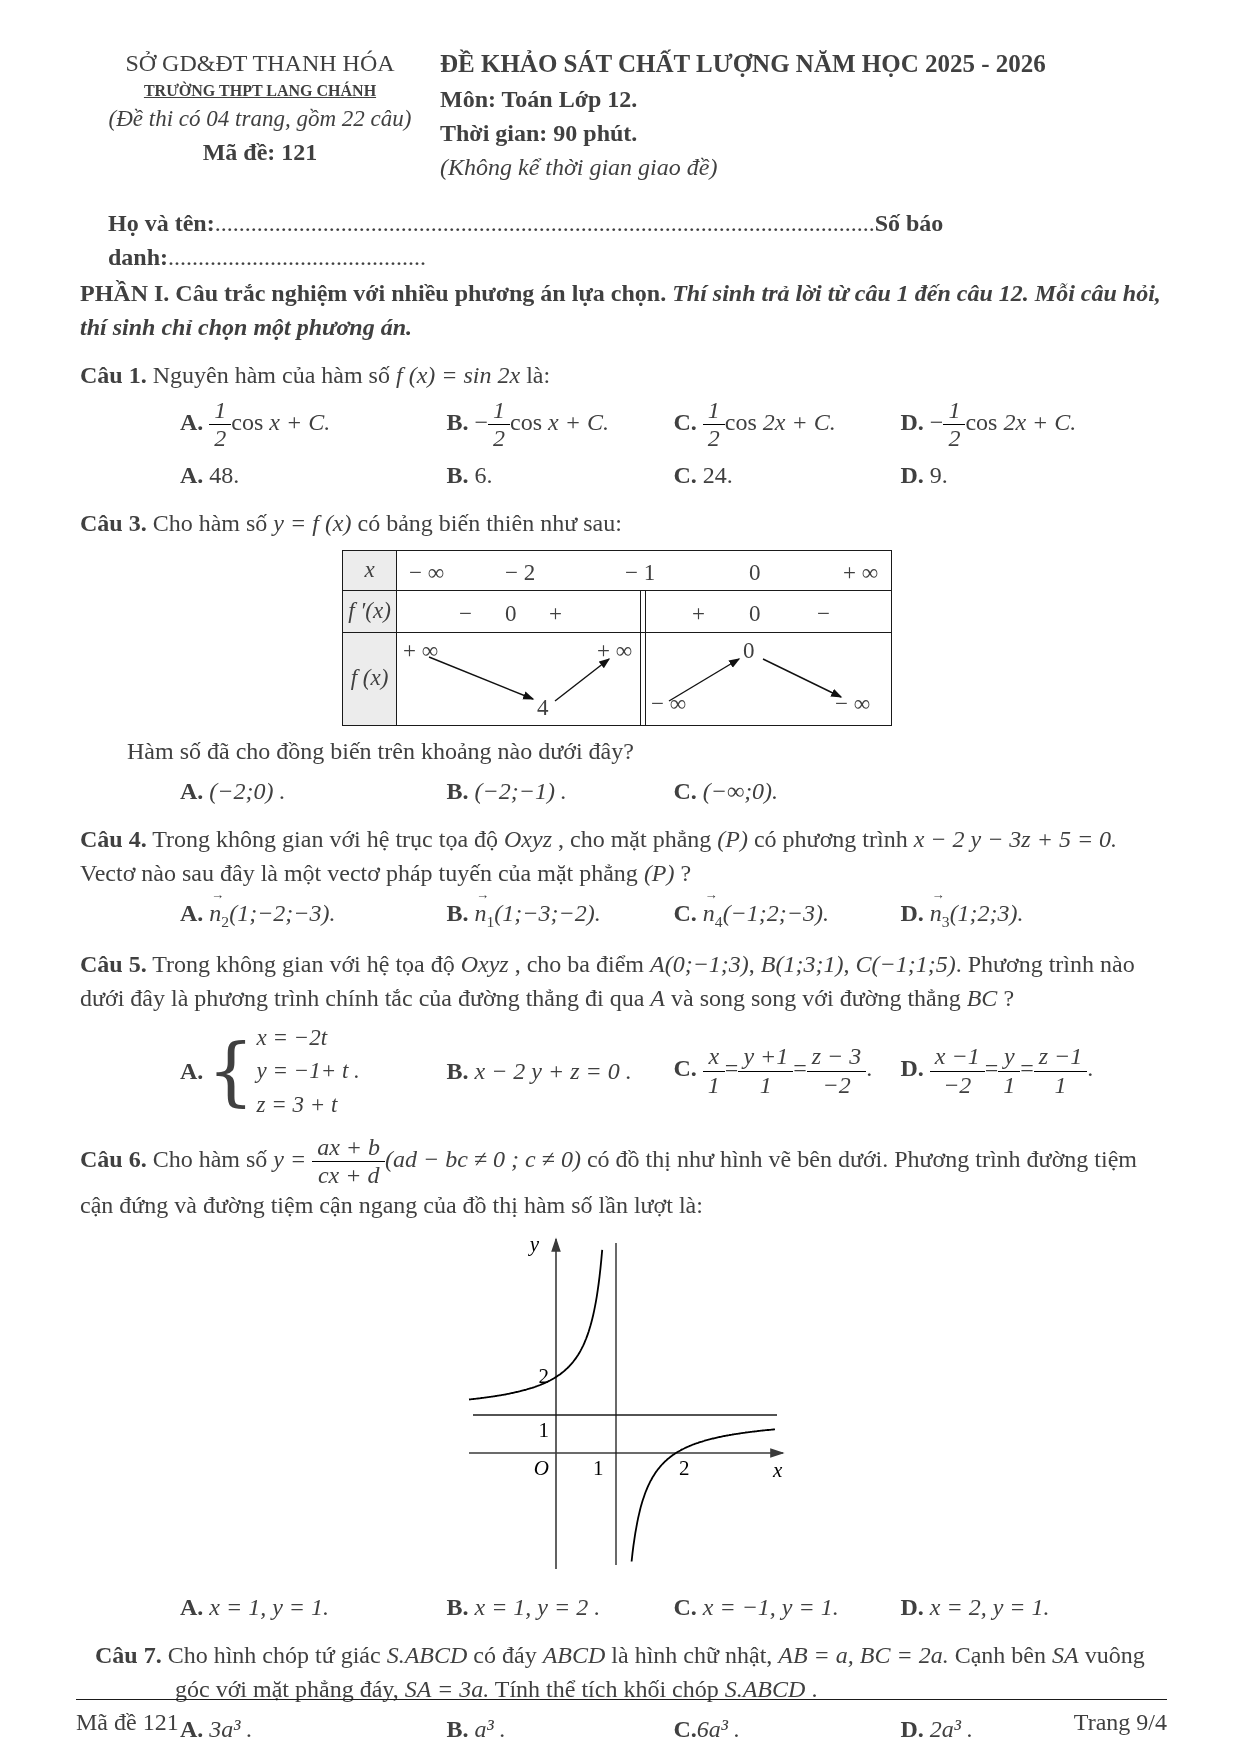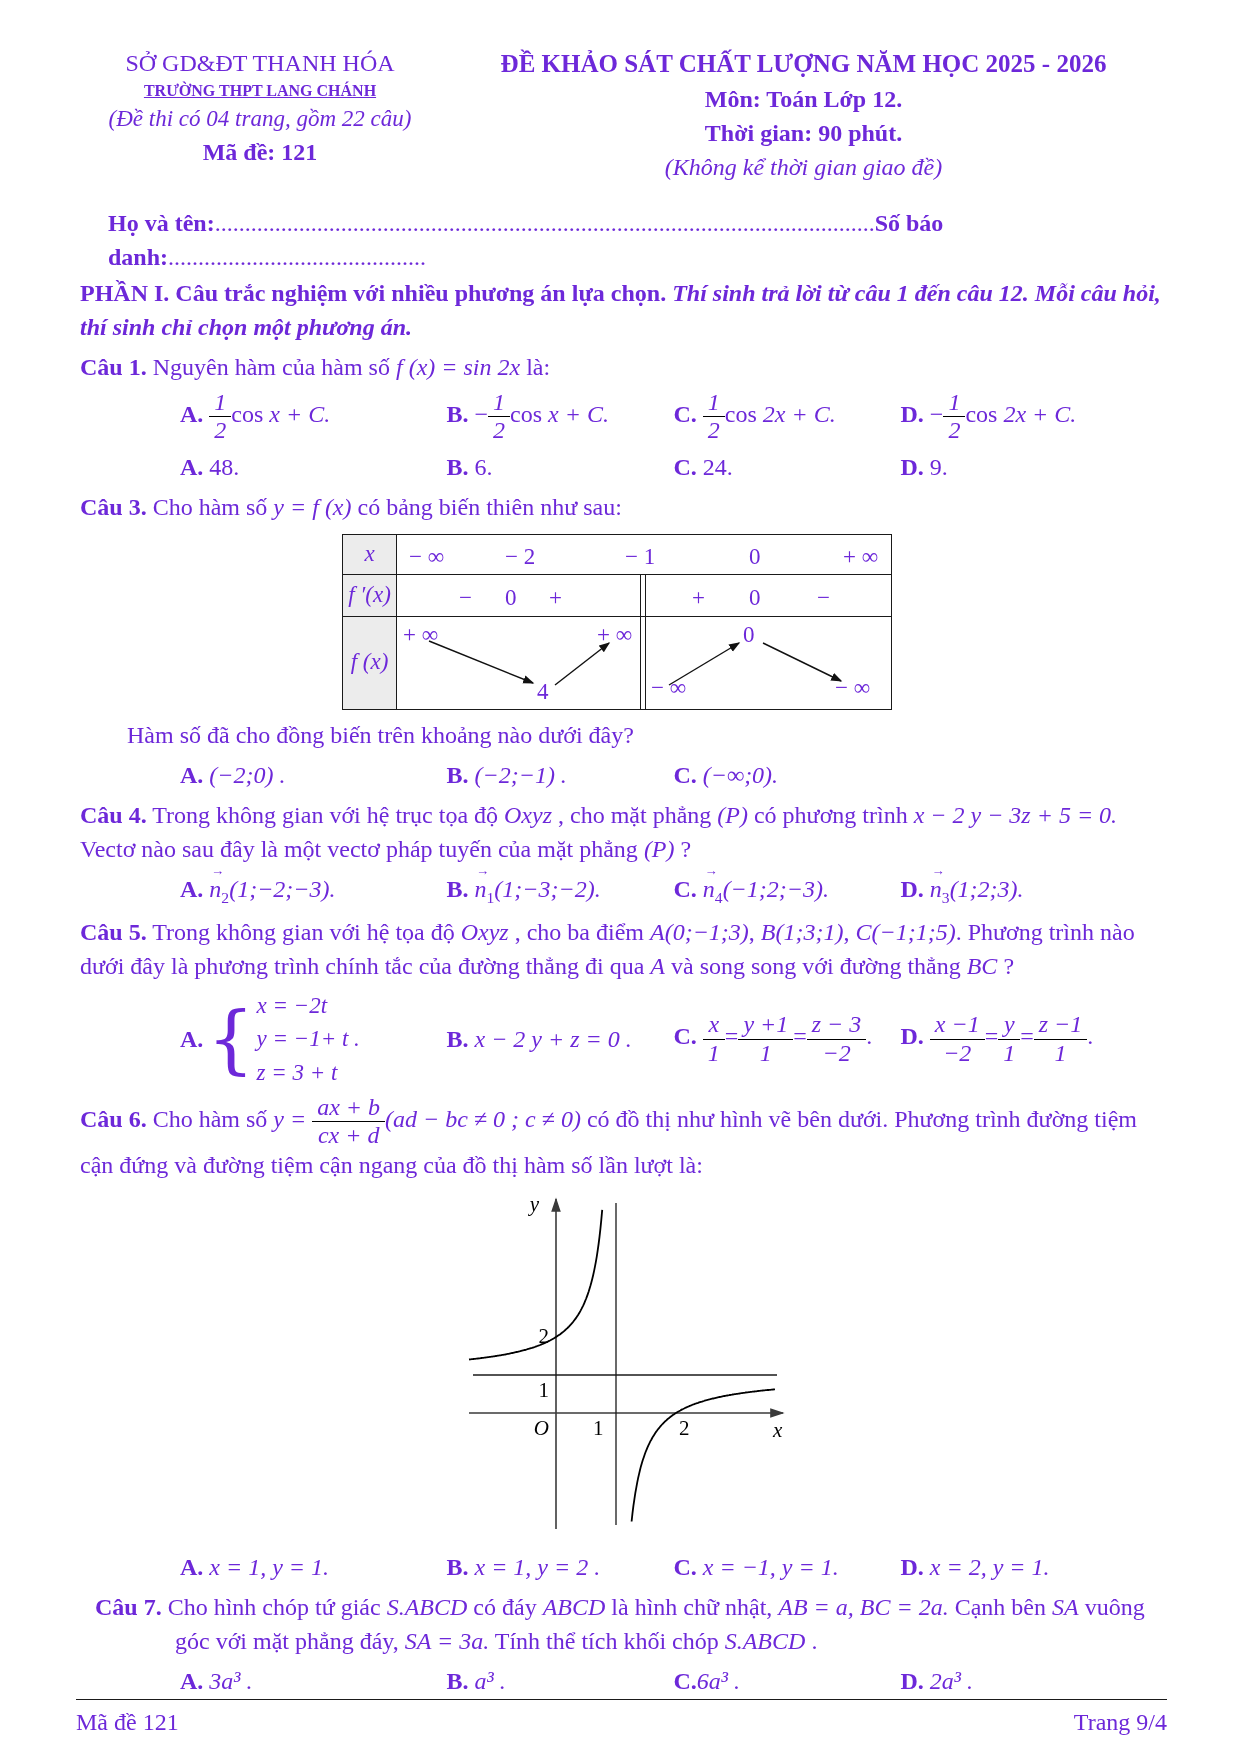--- a/index.html
+++ b/index.html
@@ -3,43 +3,43 @@
 <meta charset="utf-8">
 <style>
   html,body{margin:0;padding:0;background:#fff;}
   .page{
     position:relative;
     width:1241px;height:1755px;
     box-sizing:border-box;
     padding:46px 74px 0 80px;
     background:#fff;
     font-family:"Liberation Serif","DejaVu Serif",serif;
-    font-size:24px;color:#6d28d9;line-height:1.42;
+    font-size:24px;color:#404040;line-height:1.42;
     overflow:hidden;
   }
   .b{font-weight:bold;}
   .bi{font-weight:bold;font-style:italic;}
   .m{font-style:italic;}
   
   .hdr{display:flex;margin-bottom:22px;}
   .hdr-left{width:360px;text-align:center;flex-shrink:0;}
-  .hdr-right{flex:1;text-align:center;}
+  .hdr-right{flex:1;}
   .hdr-dept{font-size:24px;}
   .hdr-school{font-size:16px;font-weight:bold;text-decoration:underline;}
   .hdr-note{font-style:italic;font-size:23px;}
   .hdr-code{font-weight:bold;}
   .hdr-title{font-weight:bold;font-size:25px;}
   .hdr-sub{font-weight:bold;}
   .hdr-time-note{font-style:italic;}
   
   .name-row{margin:14px 0 2px 28px;font-size:24px;}
   
   .part1{margin:2px 0 4px 0;}
   
-  .q{margin-top:6px;}
+  .q{margin-top:14px;}
   .qlabel{font-weight:bold;}
   .opts{display:grid;grid-template-columns:27% 23% 23% 27%;padding-left:100px;margin:6px 0 2px 0;align-items:center;}
   .opt .k{font-weight:bold;}
   
   .frac{display:inline-block;vertical-align:middle;text-align:center;line-height:1.05;font-style:italic;}
   .frac .fn{display:block;padding:0 5px 1px 5px;}
   .frac .fd{display:block;border-top:1.5px solid #000;padding:1px 5px 0 5px;}
   .sign{font-style:normal;}
   
   .sys{display:inline-flex;align-items:center;}

